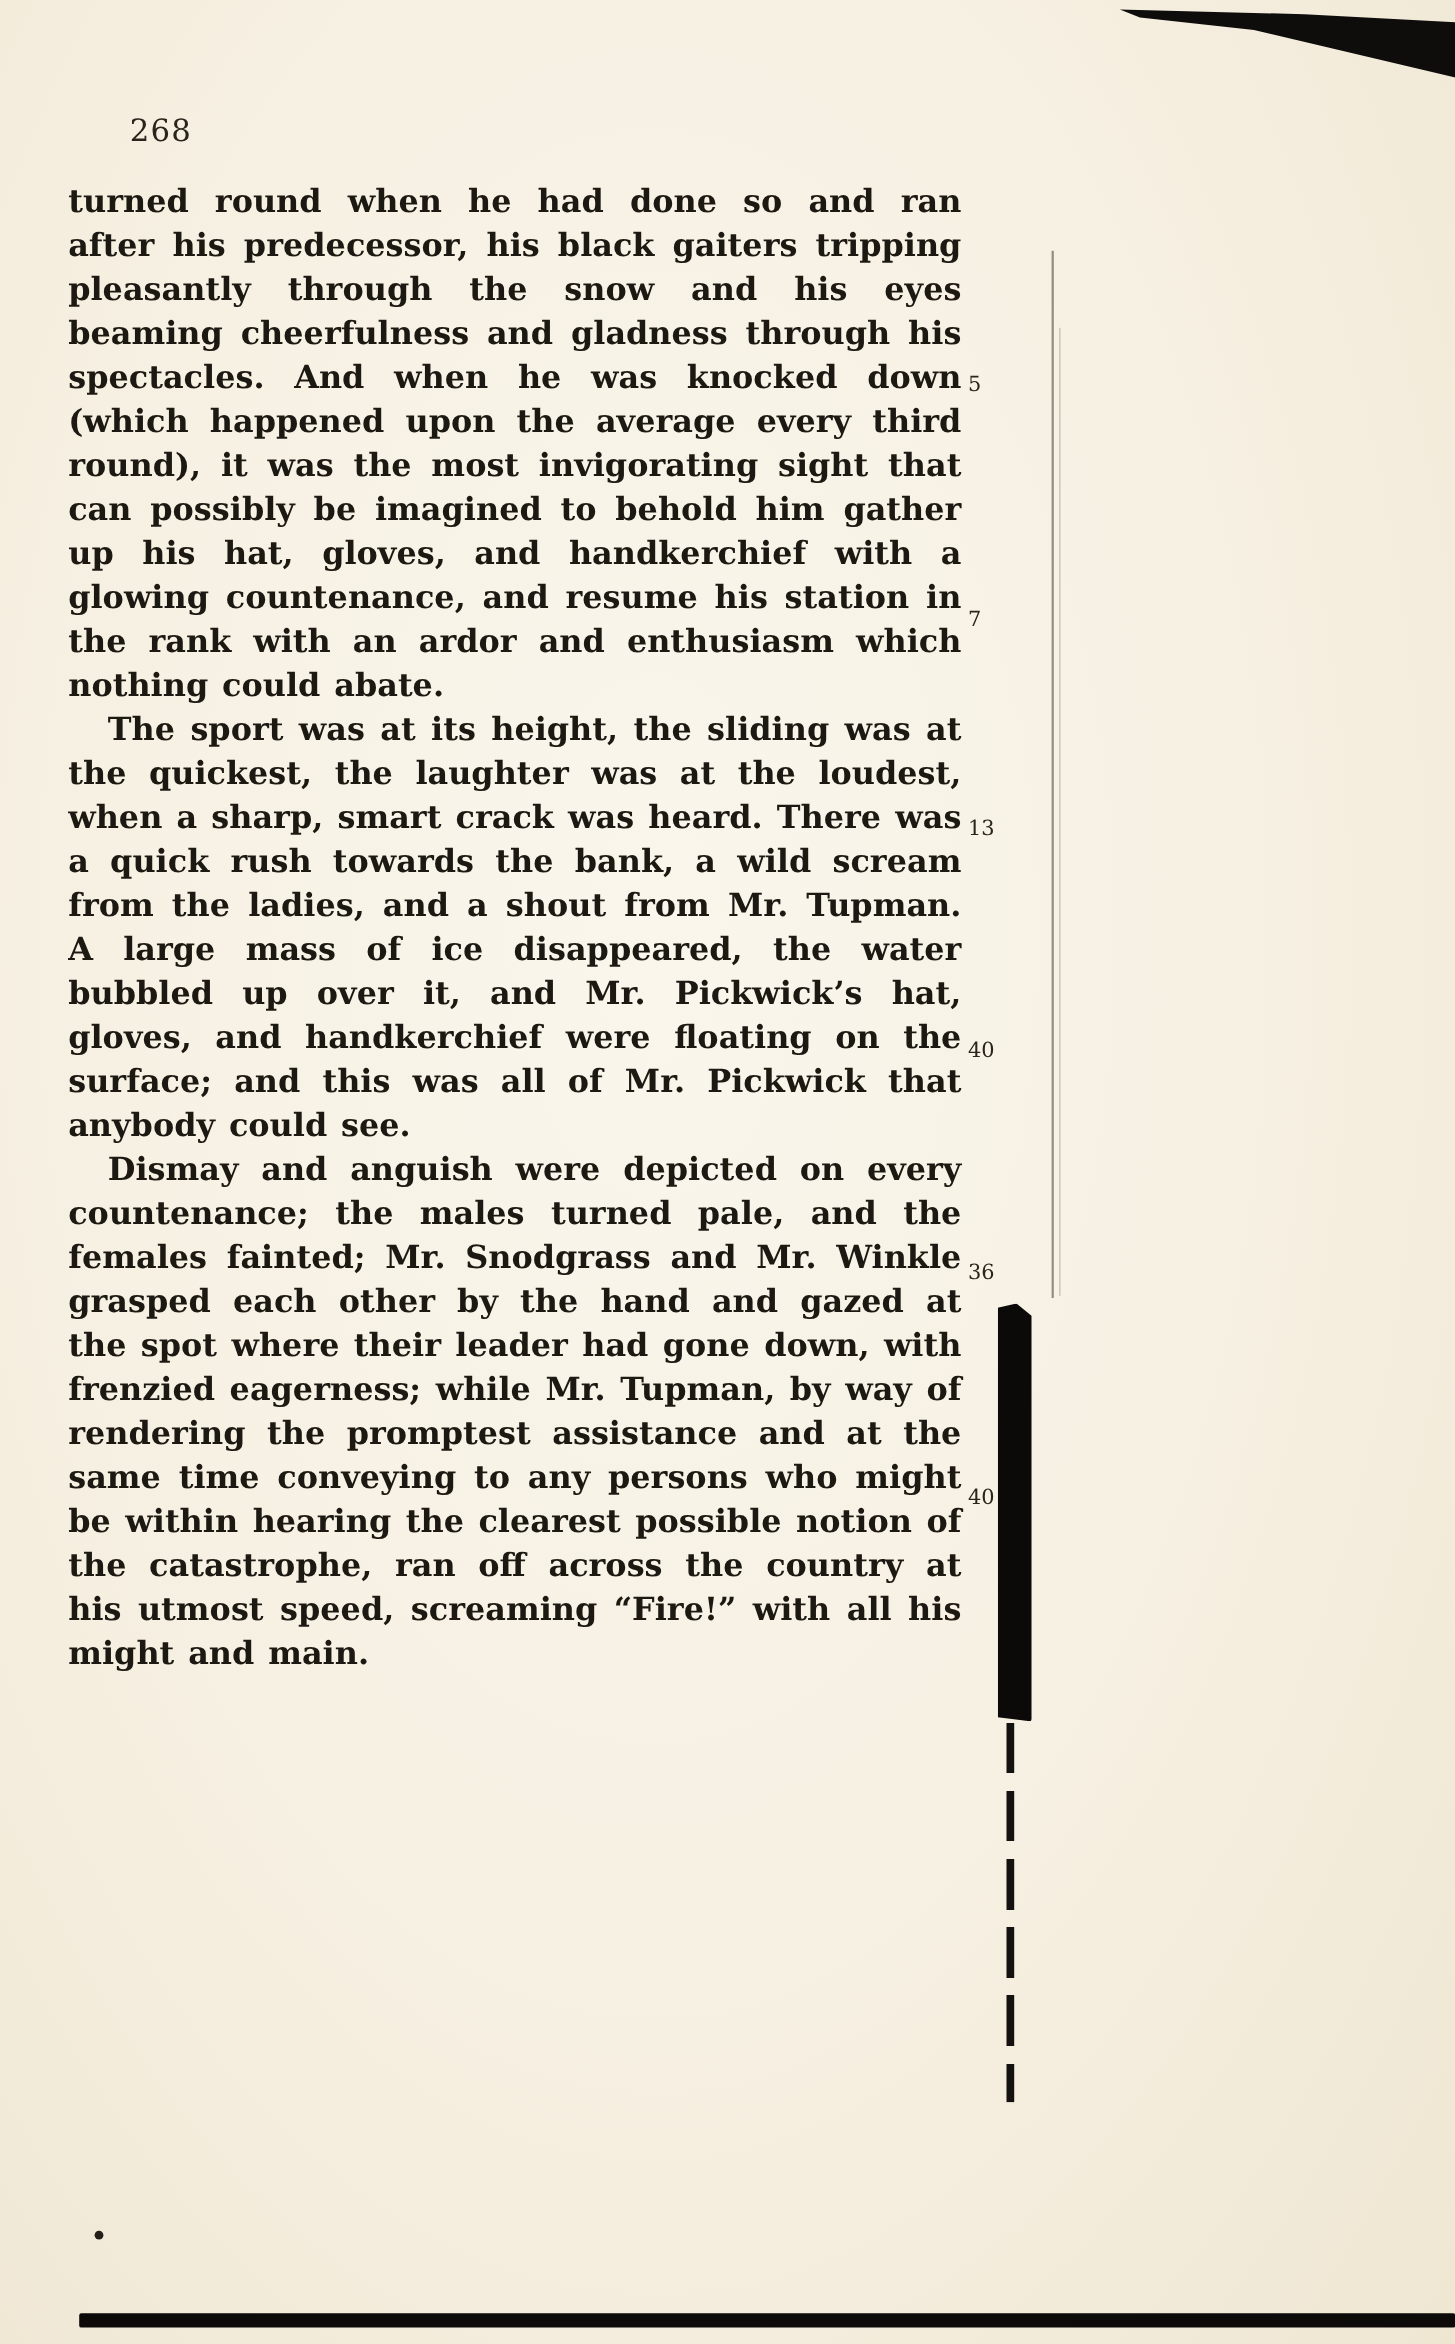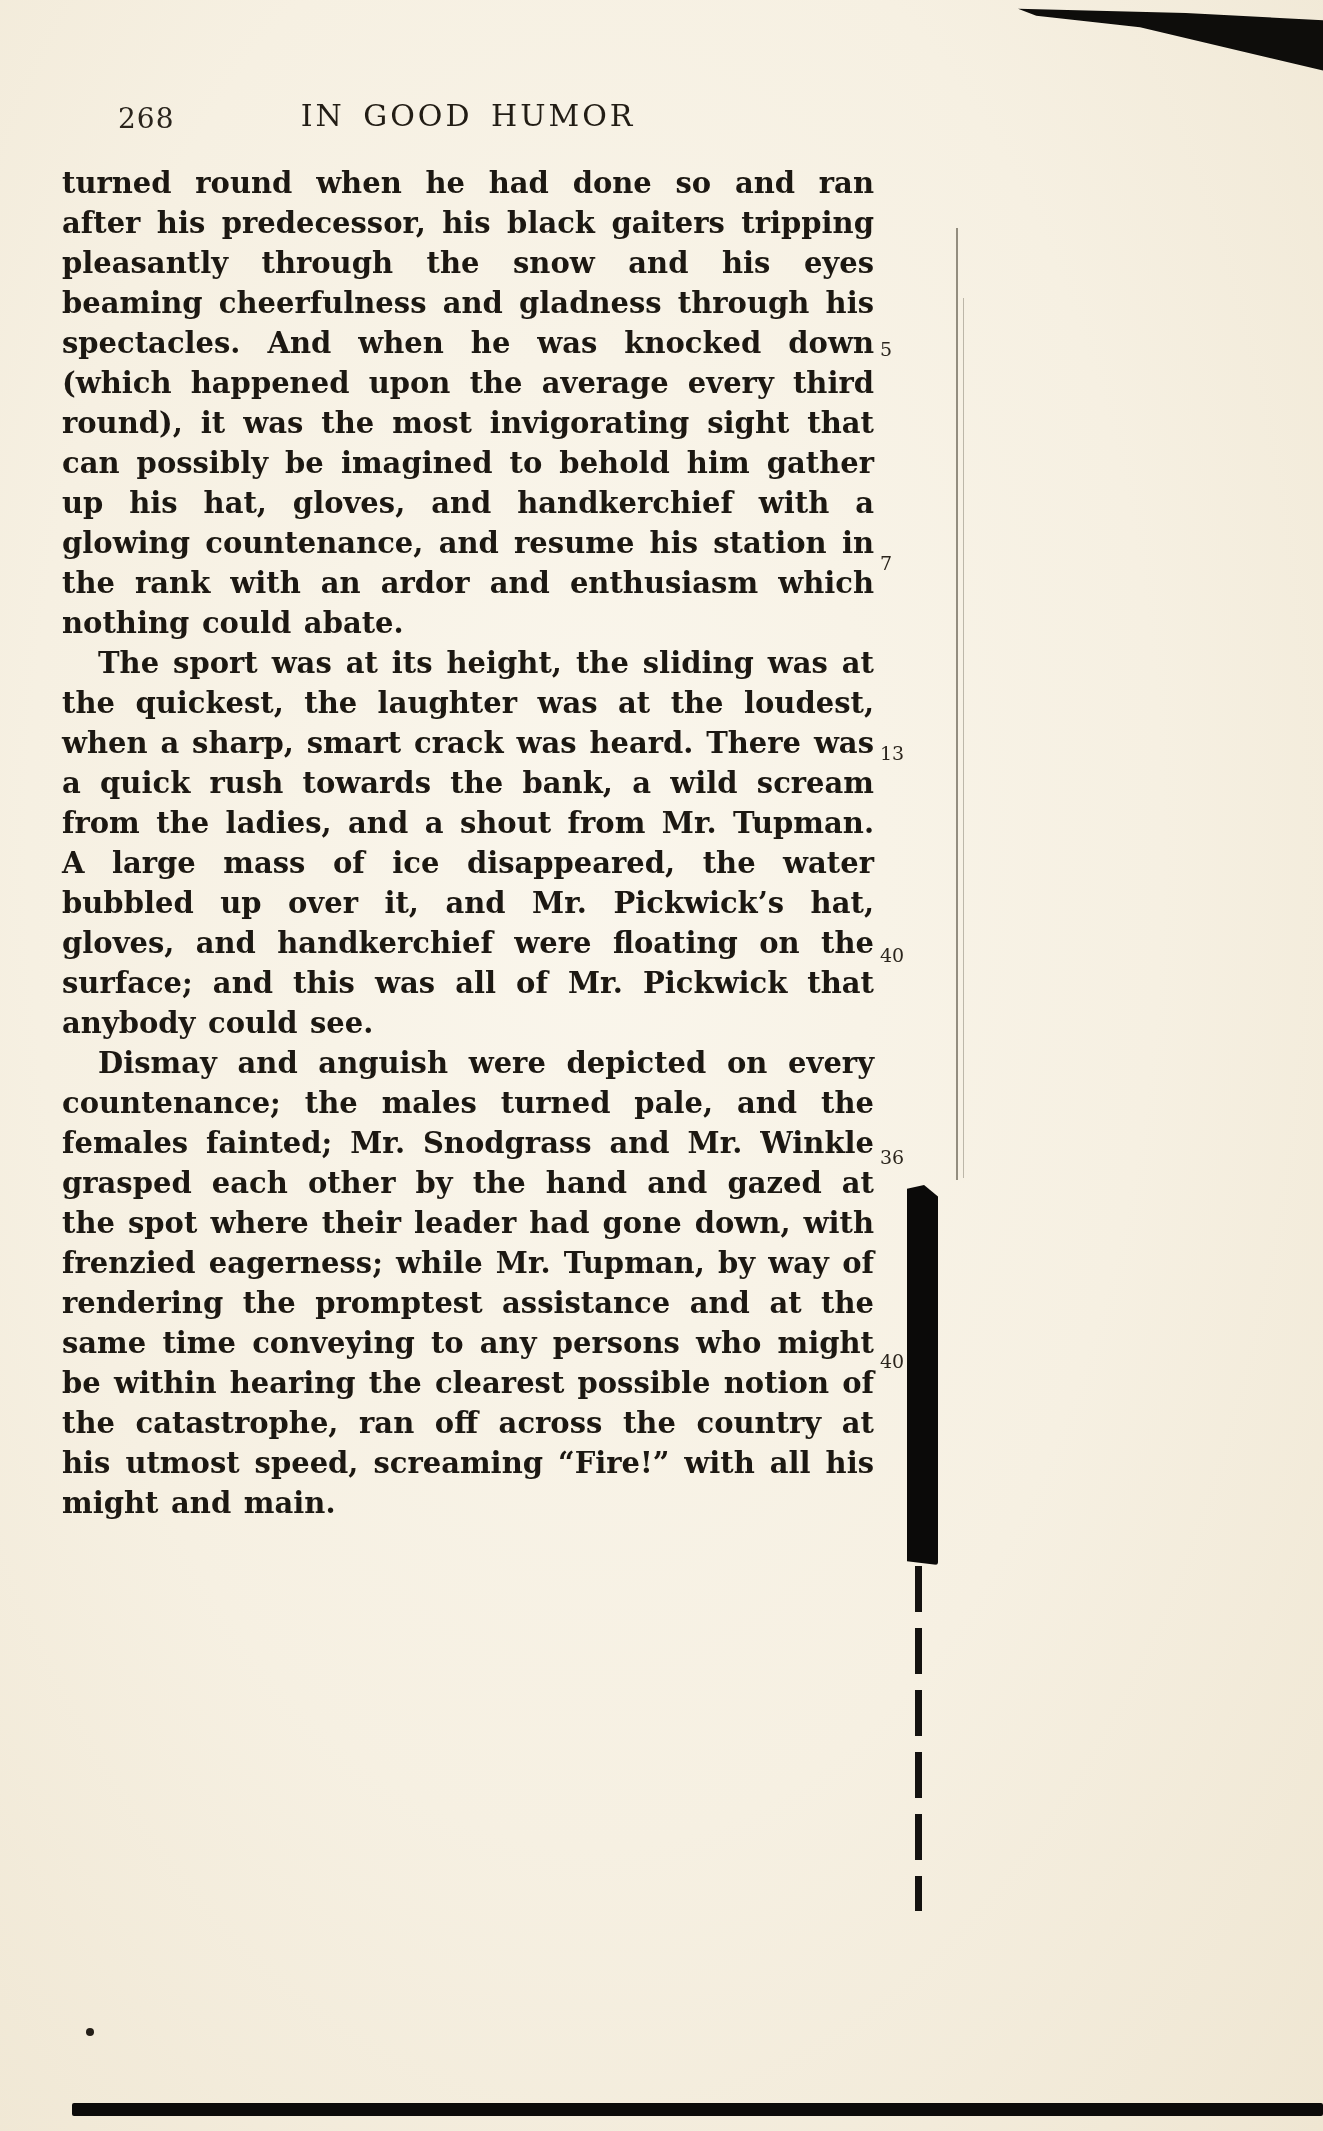--- a/index.html
+++ b/index.html
@@ -67,21 +67,20 @@
     position:absolute;left:86px;top:2028px;width:8px;height:8px;
     border-radius:50%;background:#241f18;
   }
 </style>
 </head>
 <body>
 
 <div class="page">
 
   <div class="page-head">
-    <span class="running-header">IN GOOD HUMOR</span>
     <span class="page-number">268</span>
   </div>
 
   <div class="body-text">
     <p class="para">turned round when he had done so and ran after his predecessor, his black gaiters tripping pleasantly through the snow and his eyes beaming cheerfulness and gladness through his spectacles.  And when he was knocked down (which happened upon the average every third round), it was the most invigorating sight that can possibly be imagined to behold him gather up his hat, gloves, and handkerchief with a glowing countenance, and resume his station in the rank with an ardor and enthusiasm which nothing could abate.</p>
     <p class="para indent">The sport was at its height, the sliding was at the quickest, the laughter was at the loudest, when a sharp, smart crack was heard.  There was a quick rush towards the bank, a wild scream from the ladies, and a shout from Mr. Tupman.  A large mass of ice disappeared, the water bubbled up over it, and Mr. Pickwick’s hat, gloves, and handkerchief were floating on the surface; and this was all of Mr. Pickwick that anybody could see.</p>
     <p class="para indent">Dismay and anguish were depicted on every countenance; the males turned pale, and the females fainted; Mr. Snodgrass and Mr. Winkle grasped each other by the hand and gazed at the spot where their leader had gone down, with frenzied eagerness; while Mr. Tupman, by way of rendering the promptest assistance and at the same time conveying to any persons who might be within hearing the clearest possible notion of the catastrophe, ran off across the country at his utmost speed, screaming “Fire!” with all his might and main.</p>
   </div>
 
   <span class="margin-num" style="top:338px">5</span>

